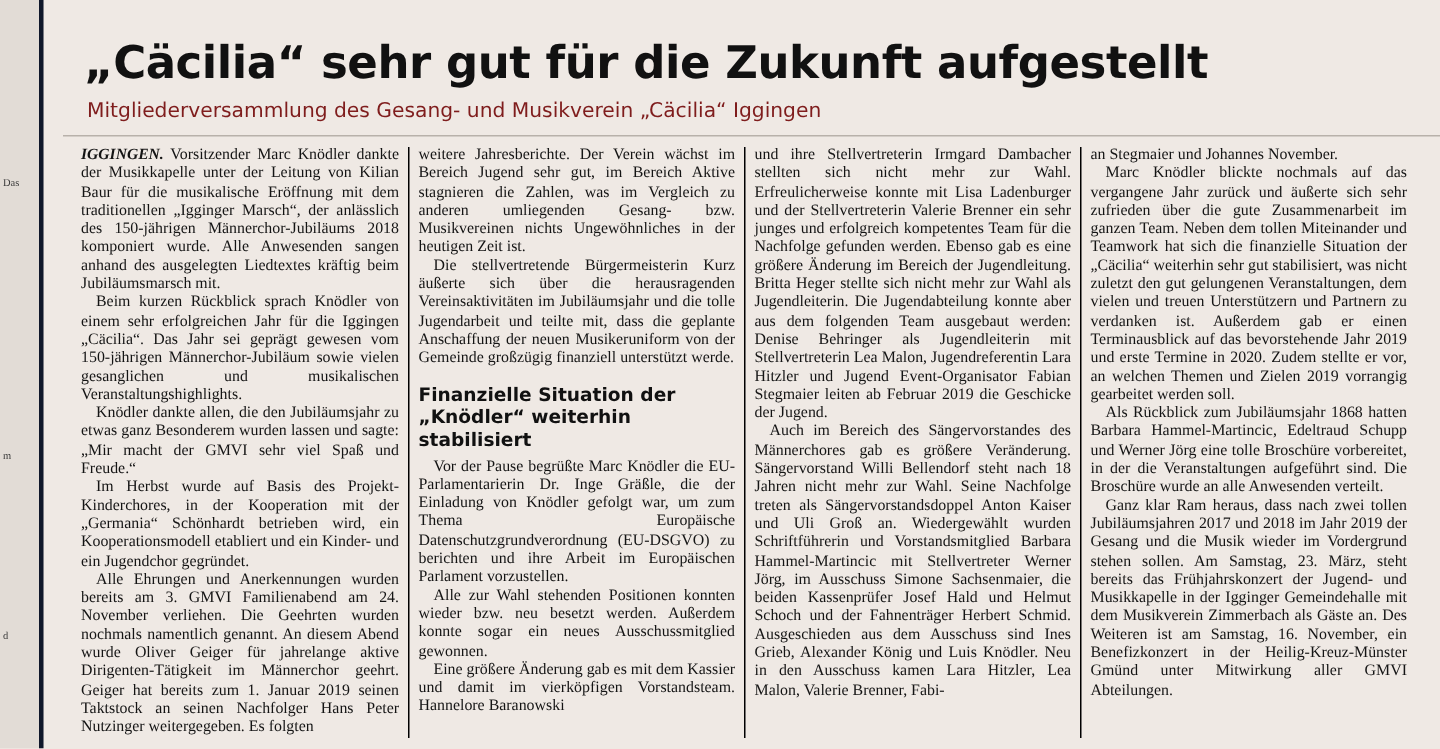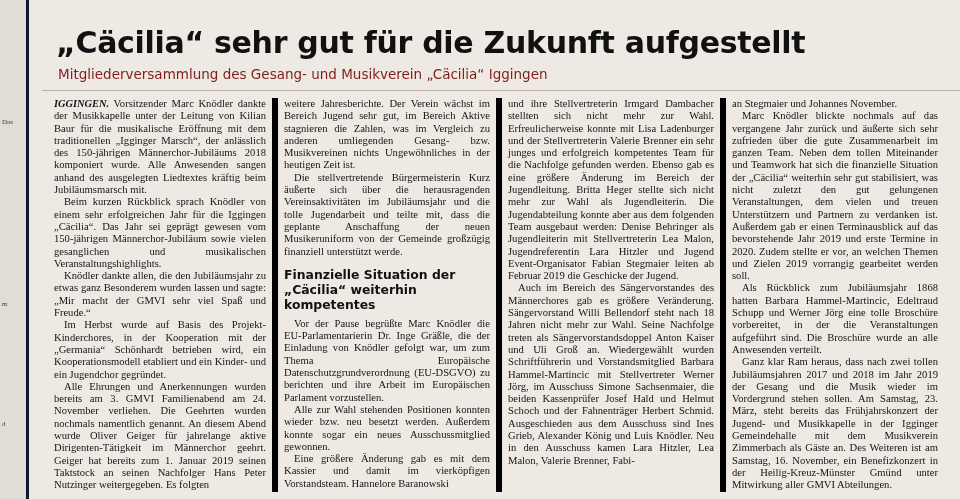--- a/index.html
+++ b/index.html
@@ -78,21 +78,21 @@
     padding: 0 4px 0 6px;
     gap: 0;
   }
   .col {
     width: 224px;
     padding: 0 6px;
     box-sizing: border-box;
     position: relative;
   }
   .col + .col {
-    border-left: 6px solid #000000;
+    border-left: 1px solid #000000;
   }
   p.body {
     font-family: "Liberation Serif", serif;
     font-size: 10.6px;
     line-height: 12.3px;
     text-align: justify;
     margin: 0 0 0 0;
     text-indent: 10px;
     hyphens: auto;
     -webkit-hyphens: auto;
@@ -142,21 +142,21 @@
         <p class="body first"><span class="dateline">IGGINGEN.</span> <span>Vorsitzender Marc Knödler dankte der Musikkapelle unter der Leitung von Kilian Baur für die musikalische Eröffnung mit dem traditionellen „Igginger Marsch“, der anlässlich des 150-jährigen Männerchor-Jubiläums 2018 komponiert wurde. Alle Anwesenden sangen anhand des ausgelegten Liedtextes kräftig beim Jubiläumsmarsch mit.</span></p>
         <p class="body">Beim kurzen Rückblick sprach Knödler von einem sehr erfolgreichen Jahr für die Iggingen „Cäcilia“. Das Jahr sei geprägt gewesen vom 150-jährigen Männerchor-Jubiläum sowie vielen gesanglichen und musikalischen Veranstaltungshighlights.</p>
         <p class="body">Knödler dankte allen, die den Jubiläumsjahr zu etwas ganz Besonderem wurden lassen und sagte: „Mir macht der GMVI sehr viel Spaß und Freude.“</p>
         <p class="body">Im Herbst wurde auf Basis des Projekt-Kinderchores, in der Kooperation mit der „Germania“ Schönhardt betrieben wird, ein Kooperationsmodell etabliert und ein Kinder- und ein Jugendchor gegründet.</p>
         <p class="body">Alle Ehrungen und Anerkennungen wurden bereits am 3. GMVI Familienabend am 24. November verliehen. Die Geehrten wurden nochmals namentlich genannt. An diesem Abend wurde Oliver Geiger für jahrelange aktive Dirigenten-Tätigkeit im Männerchor geehrt. Geiger hat bereits zum 1. Januar 2019 seinen Taktstock an seinen Nachfolger Hans Peter Nutzinger weitergegeben. Es folgten</p>
       </div>
 
       <div class="col">
         <p class="body noind">weitere Jahresberichte. Der Verein wächst im Bereich Jugend sehr gut, im Bereich Aktive stagnieren die Zahlen, was im Vergleich zu anderen umliegenden Gesang- bzw. Musikvereinen nichts Ungewöhnliches in der heutigen Zeit ist.</p>
         <p class="body">Die stellvertretende Bürgermeisterin Kurz äußerte sich über die herausragenden Vereinsaktivitäten im Jubiläumsjahr und die tolle Jugendarbeit und teilte mit, dass die geplante Anschaffung der neuen Musikeruniform von der Gemeinde großzügig finanziell unterstützt werde.</p>
-        <div class="subsec">Finanzielle Situation der „Cäcilia“ weiterhin kompetentes</div>
+        <div class="subsec">Finanzielle Situation der „Knödler“ weiterhin stabilisiert</div>
         <p class="body">Vor der Pause begrüßte Marc Knödler die EU-Parlamentarierin Dr. Inge Gräßle, die der Einladung von Knödler gefolgt war, um zum Thema Europäische Datenschutzgrundverordnung (EU-DSGVO) zu berichten und ihre Arbeit im Europäischen Parlament vorzustellen.</p>
         <p class="body">Alle zur Wahl stehenden Positionen konnten wieder bzw. neu besetzt werden. Außerdem konnte sogar ein neues Ausschussmitglied gewonnen.</p>
         <p class="body">Eine größere Änderung gab es mit dem Kassier und damit im vierköpfigen Vorstandsteam. Hannelore Baranowski</p>
       </div>
 
       <div class="col">
         <p class="body noind">und ihre Stellvertreterin Irmgard Dambacher stellten sich nicht mehr zur Wahl. Erfreulicherweise konnte mit Lisa Ladenburger und der Stellvertreterin Valerie Brenner ein sehr junges und erfolgreich kompetentes Team für die Nachfolge gefunden werden. Ebenso gab es eine größere Änderung im Bereich der Jugendleitung. Britta Heger stellte sich nicht mehr zur Wahl als Jugendleiterin. Die Jugendabteilung konnte aber aus dem folgenden Team ausgebaut werden: Denise Behringer als Jugendleiterin mit Stellvertreterin Lea Malon, Jugendreferentin Lara Hitzler und Jugend Event-Organisator Fabian Stegmaier leiten ab Februar 2019 die Geschicke der Jugend.</p>
         <p class="body">Auch im Bereich des Sängervorstandes des Männerchores gab es größere Veränderung. Sängervorstand Willi Bellendorf steht nach 18 Jahren nicht mehr zur Wahl. Seine Nachfolge treten als Sängervorstandsdoppel Anton Kaiser und Uli Groß an. Wiedergewählt wurden Schriftführerin und Vorstandsmitglied Barbara Hammel-Martincic mit Stellvertreter Werner Jörg, im Ausschuss Simone Sachsenmaier, die beiden Kassenprüfer Josef Hald und Helmut Schoch und der Fahnenträger Herbert Schmid. Ausgeschieden aus dem Ausschuss sind Ines Grieb, Alexander König und Luis Knödler. Neu in den Ausschuss kamen Lara Hitzler, Lea Malon, Valerie Brenner, Fabi-</p>
       </div>
 

